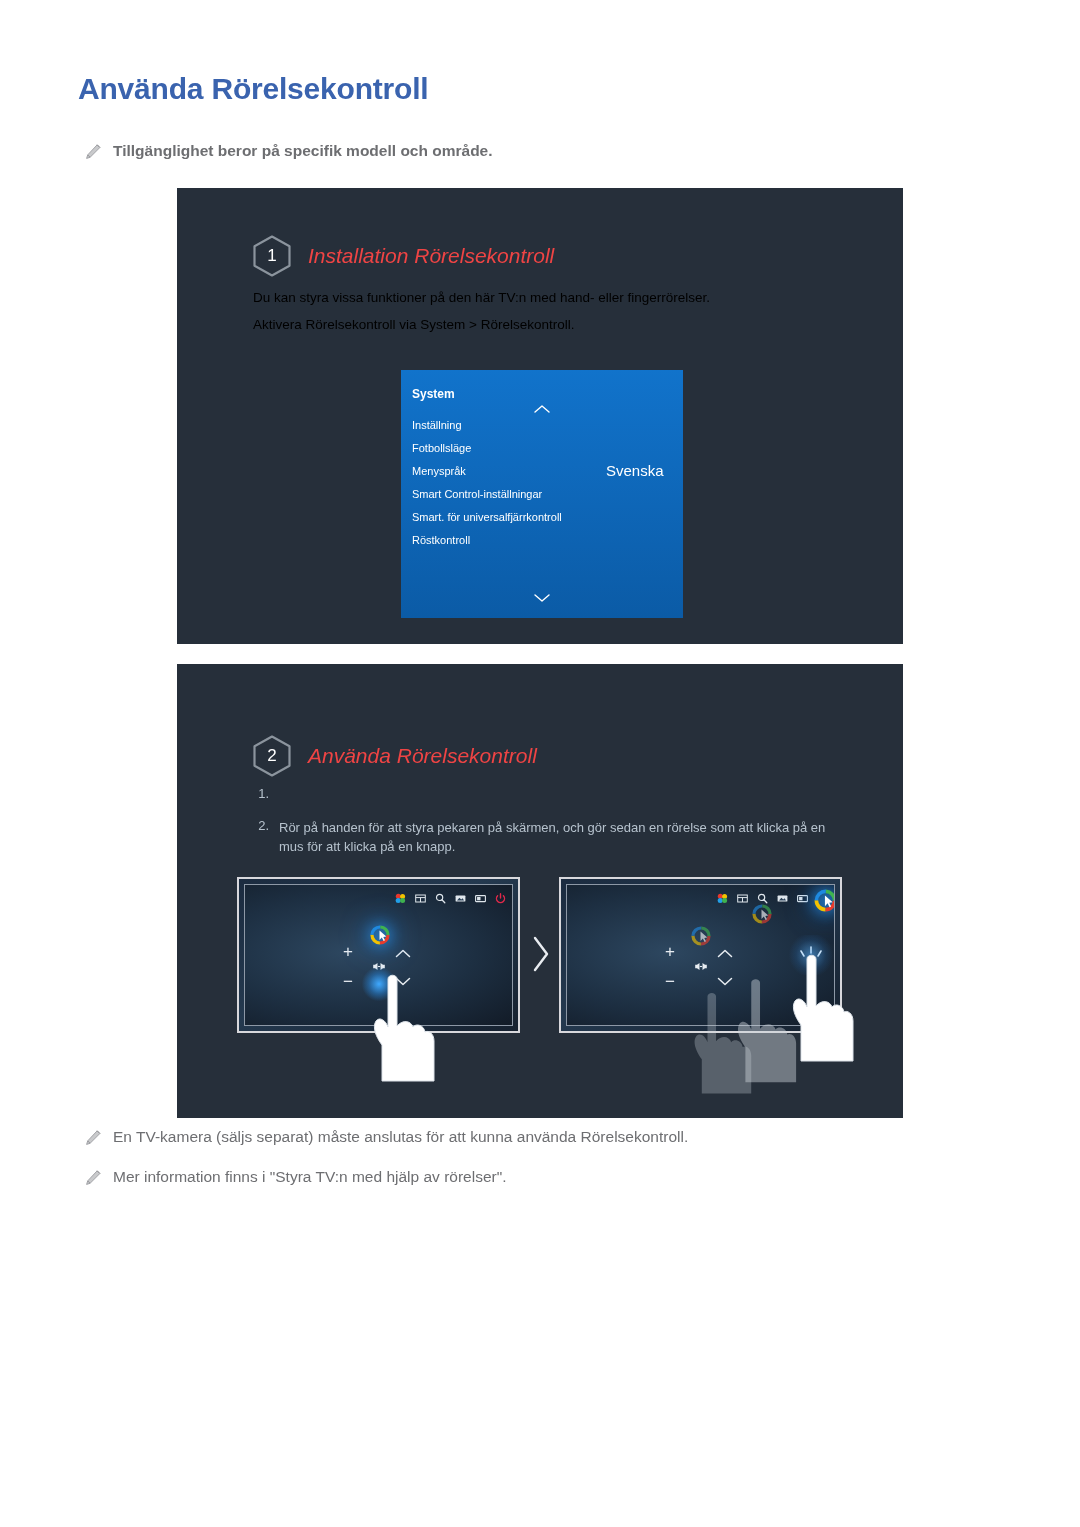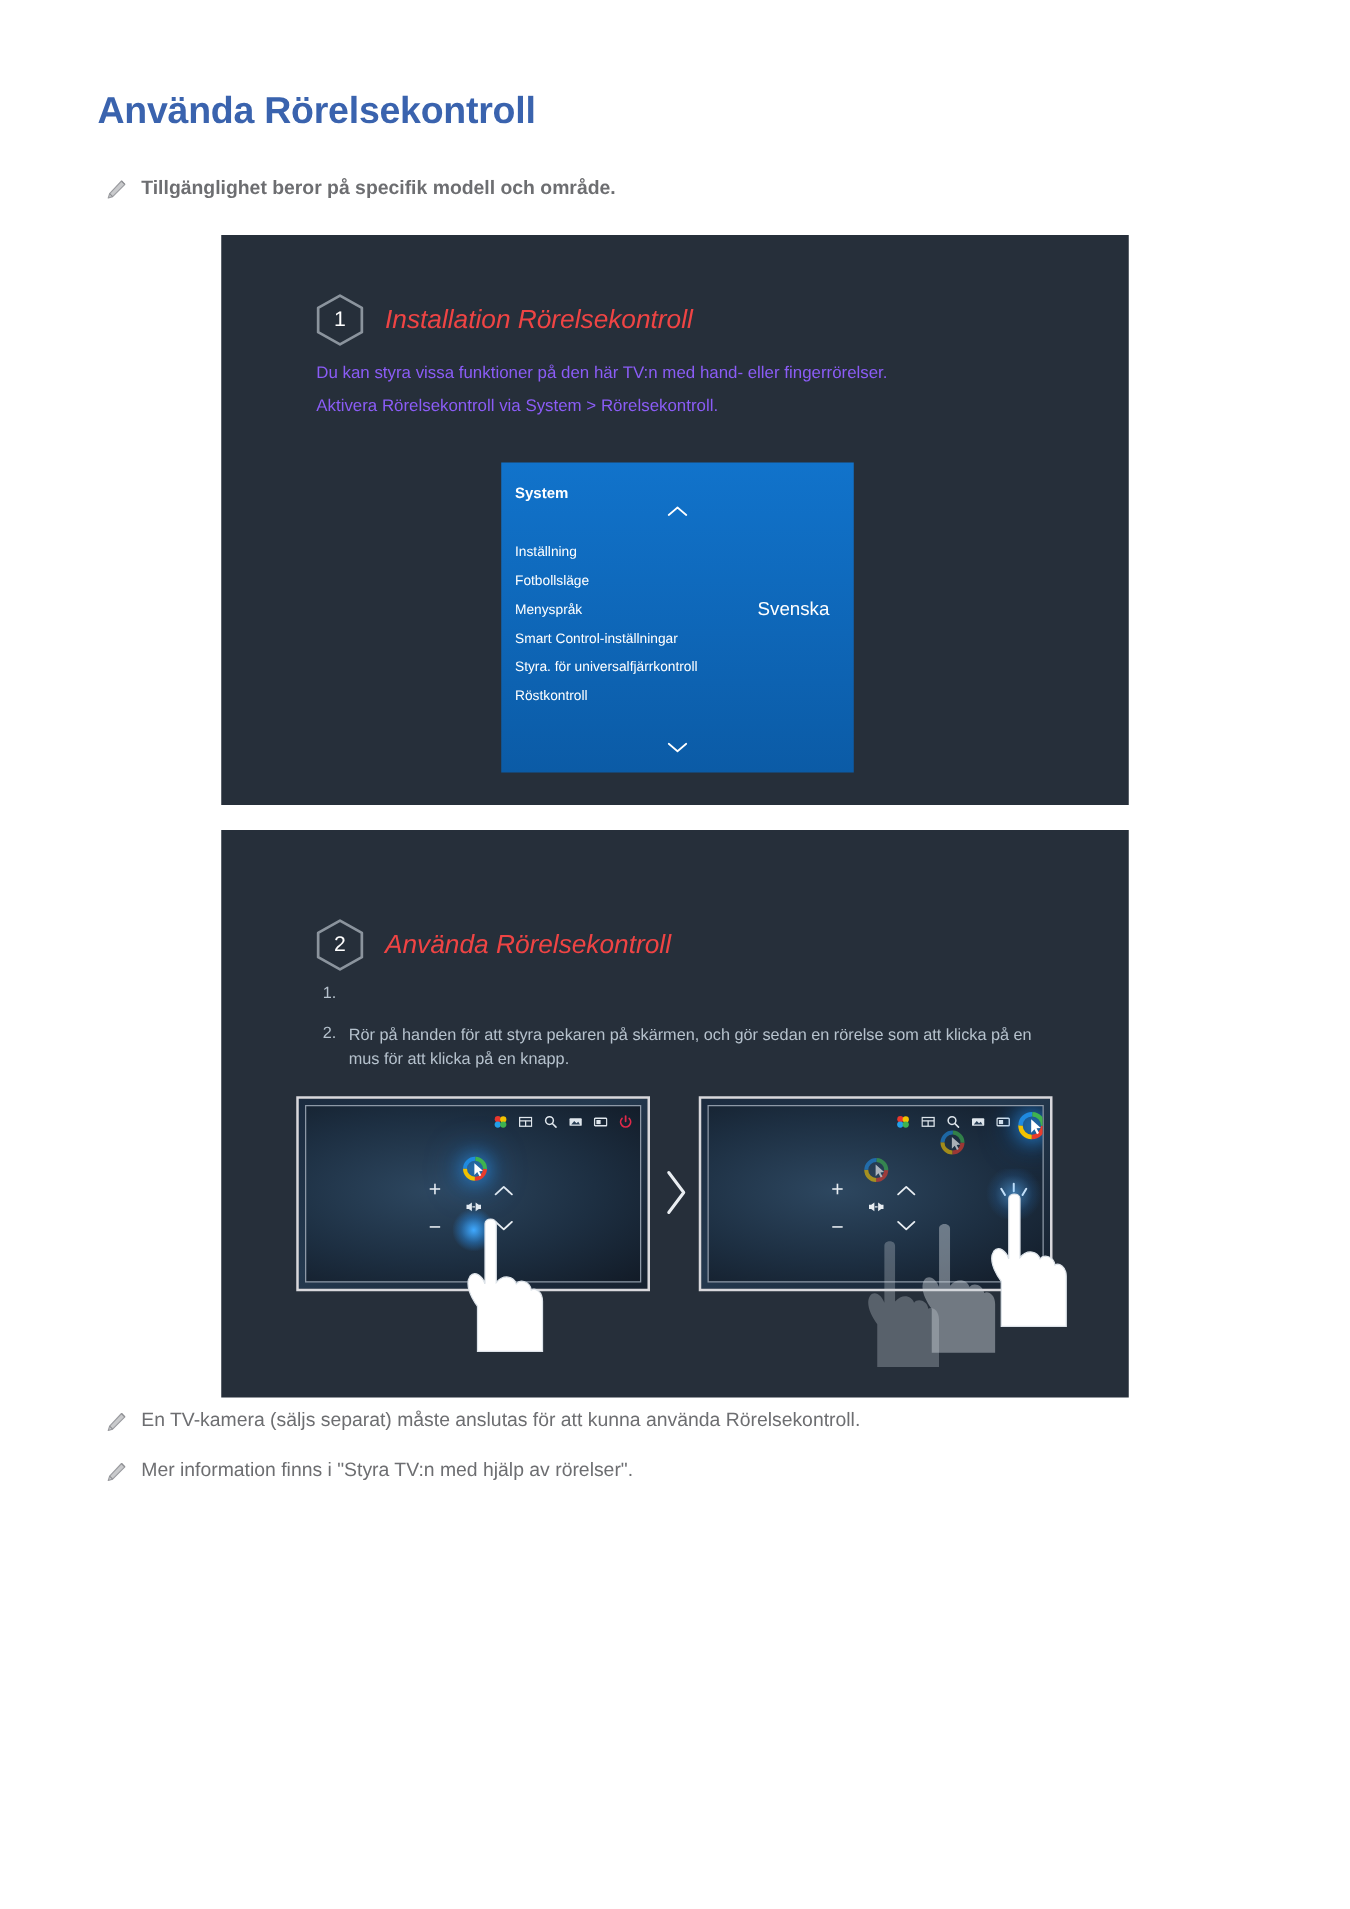--- a/index.html
+++ b/index.html
@@ -94,21 +94,21 @@
     color: #ef4444;
     white-space: nowrap;
     font-style: italic;
   }
 
   
   .p1-line {
     position: absolute;
     left: 253px;
     font-size: 13.5px;
-    color: #8b5cf6;
+    color: #000000;
     white-space: nowrap;
   }
   .p1-l1 { top: 290px; }
   .p1-l2 { top: 317px; text-align: right; }
 
   
   .tv-menu {
     position: absolute;
     left: 401px;
     top: 370px;
@@ -133,21 +133,21 @@
     font-size: 13px;
     line-height: 1;
   }
   .menu-chev svg { display: inline-block; }
   .chev-up   { top: 33px; }
   .chev-down { top: 222px; }
 
   .menu-rows {
     position: absolute;
     left: 0;
-    top: 60px;
+    top: 43px;
     width: 282px;
   }
   .menu-row {
     position: relative;
     height: 23px;
     display: flex;
     align-items: center;
     box-sizing: border-box;
     padding: 0 11px;
   }
@@ -339,21 +339,21 @@
     </div>
     <div class="menu-row">
       <span class="mr-label">Menyspråk</span>
       <span class="mr-value">Svenska</span>
     </div>
     <div class="menu-row">
       <span class="mr-label">Smart Control-inställningar</span>
       <span class="mr-value"></span>
     </div>
     <div class="menu-row">
-      <span class="mr-label">Styra. för universalfjärrkontroll</span>
+      <span class="mr-label">Smart. för universalfjärrkontroll</span>
       <span class="mr-value"></span>
     </div>
     <div class="menu-row">
       <span class="mr-label">Röstkontroll</span>
       <span class="mr-value"></span>
     </div>
   </div>
 
   <div class="menu-chev chev-down">
     <svg viewBox="0 0 18 10" width="18" height="10">

